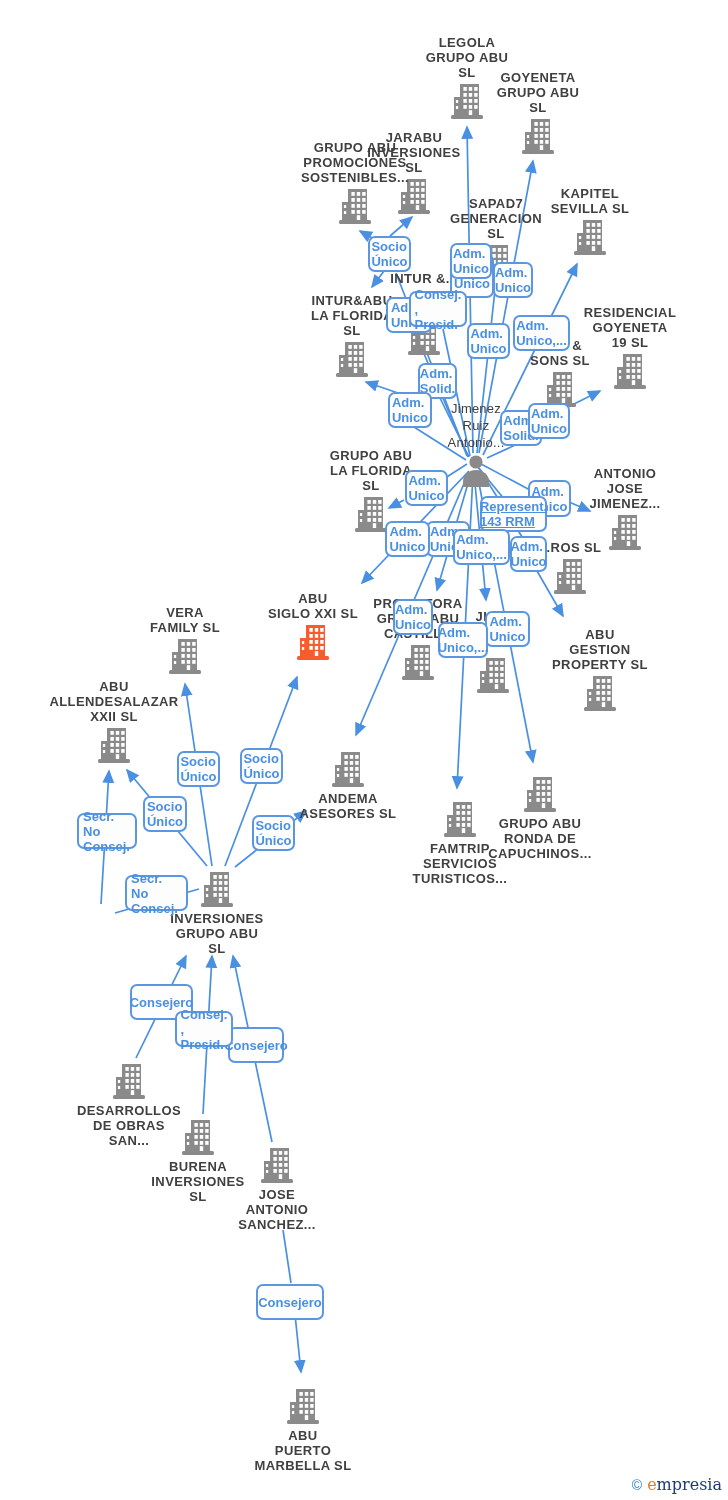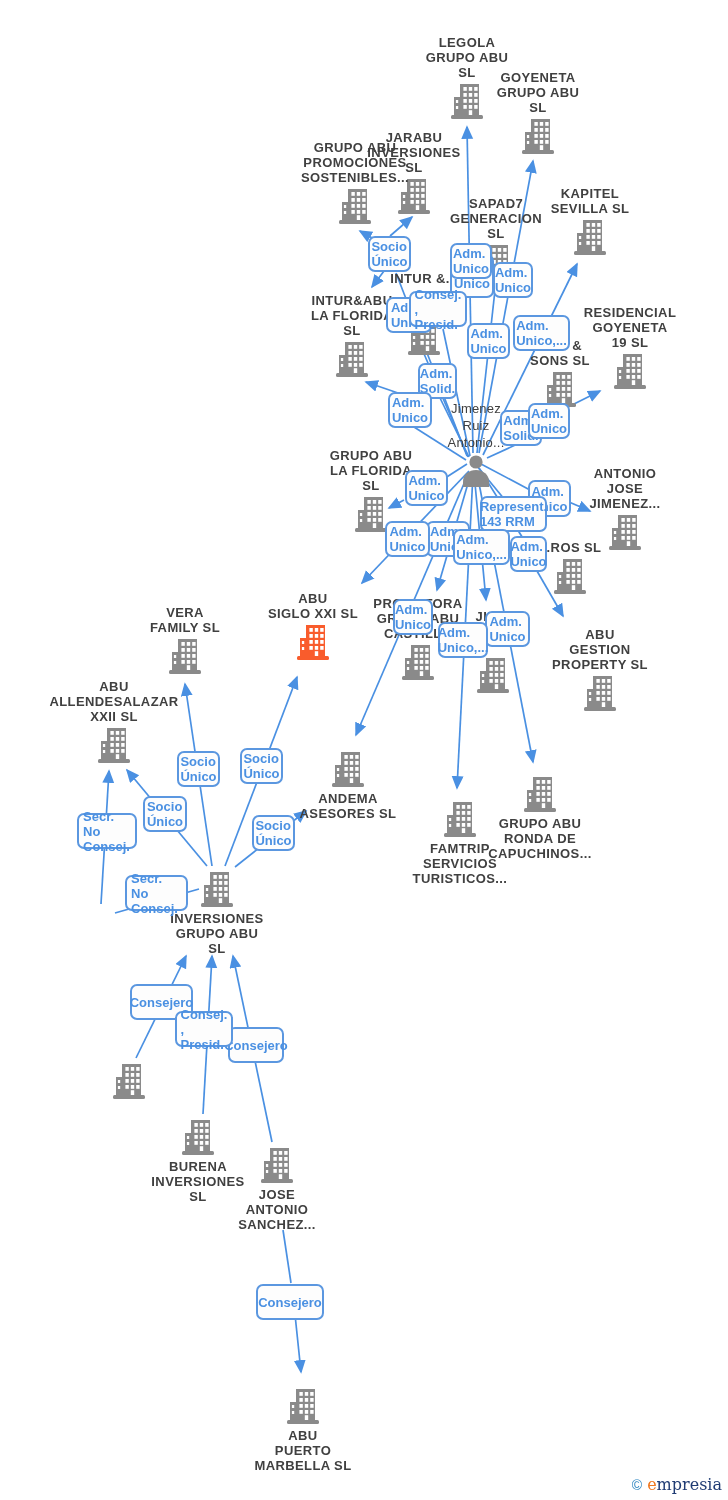--- a/index.html
+++ b/index.html
@@ -667,20 +667,23 @@
           <rect x="24.2" y="16" width="3.4" height="3.8" fill="#fff"></rect>
           <rect x="13.4" y="22" width="3.4" height="3.8" fill="#fff"></rect>
           <rect x="18.8" y="22" width="3.4" height="3.8" fill="#fff"></rect>
           <rect x="24.2" y="22" width="3.4" height="3.8" fill="#fff"></rect>
           <rect x="18.8" y="27.2" width="3.4" height="4.8" fill="#fff"></rect>
           <rect x="4" y="14" width="6" height="18" fill="#8a8a8a"></rect>
           <rect x="5.9" y="17" width="2.3" height="3" fill="#fff"></rect>
           <rect x="5.9" y="23" width="2.3" height="3" fill="#fff"></rect>
           <rect x="1" y="32" width="32" height="4" rx="1.5" fill="#8a8a8a"></rect>
         </svg></div>
+      <div class="nlabel">DESARROLLOS
+DE OBRAS
+SAN...</div>
     </div>
     <div class="node" style="left: 118px; top: 1116px;">
       <div class="icon-wrap"><svg width="34" height="38" viewBox="0 0 34 38">
           <rect x="10" y="1" width="19" height="31" fill="#8a8a8a"></rect>
           <rect x="13.4" y="4" width="3.4" height="3.8" fill="#fff"></rect>
           <rect x="18.8" y="4" width="3.4" height="3.8" fill="#fff"></rect>
           <rect x="24.2" y="4" width="3.4" height="3.8" fill="#fff"></rect>
           <rect x="13.4" y="10" width="3.4" height="3.8" fill="#fff"></rect>
           <rect x="18.8" y="10" width="3.4" height="3.8" fill="#fff"></rect>
           <rect x="24.2" y="10" width="3.4" height="3.8" fill="#fff"></rect>
@@ -769,21 +772,21 @@
     <div class="elabel" style="left: 418px; top: 363px; width: 39px; height: 34px; z-index: 2;">Adm.
 Solid.</div>
     <div class="elabel" style="left: 388px; top: 392px; width: 44px; height: 35px; z-index: 2;">Adm.
 Unico</div>
     <div class="elabel" style="left: 500px; top: 410px; width: 42px; height: 35px; z-index: 2;">Adm.
 Solid.</div>
     <div class="elabel" style="left: 528px; top: 403px; width: 42px; height: 34px; z-index: 3;">Adm.
 Unico</div>
     <div class="elabel" style="left: 405px; top: 470px; width: 43px; height: 33px; z-index: 2;">Adm.
 Unico</div>
-    <div class="elabel" style="left: 480px; top: 496px; width: 67px; height: 35px; z-index: 3;">Represent.
+    <div class="elabel" style="left: 480px; top: 496px; width: 67px; height: 35px; z-index: 3; text-decoration: underline;">Represent.
 143 RRM</div>
     <div class="elabel" style="left: 528px; top: 480px; width: 43px; height: 37px; z-index: 2;">Adm.
 Unico</div>
     <div class="elabel" style="left: 385px; top: 521px; width: 45px; height: 36px; z-index: 3;">Adm.
 Unico</div>
     <div class="elabel" style="left: 426px; top: 521px; width: 44px; height: 35px; z-index: 2;">Adm.
 Unico</div>
     <div class="elabel" style="left: 453px; top: 529px; width: 57px; height: 36px; z-index: 4;">Adm.
 Unico,...</div>
     <div class="elabel" style="left: 510px; top: 536px; width: 37px; height: 35px; z-index: 3;">Adm.

